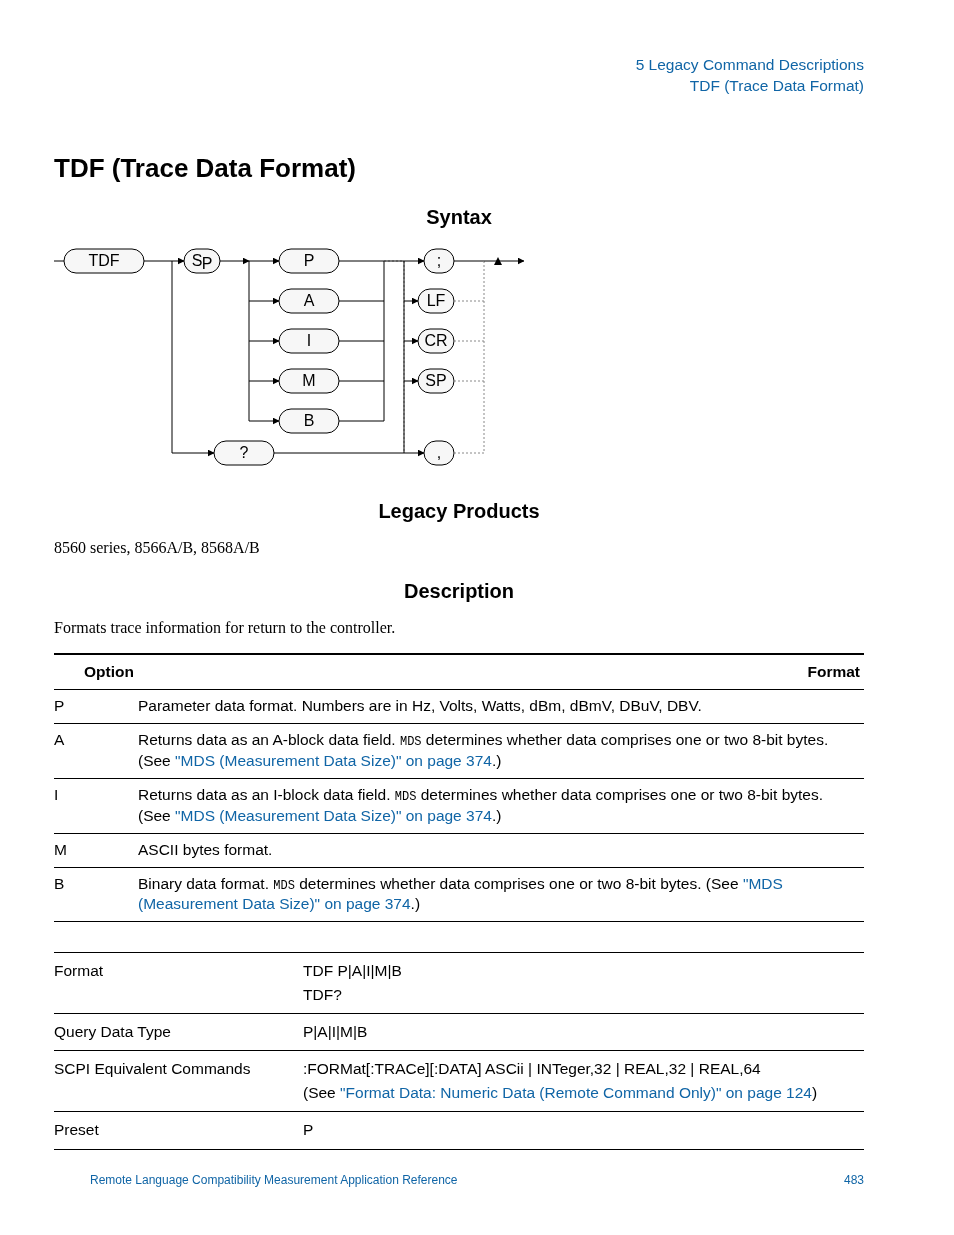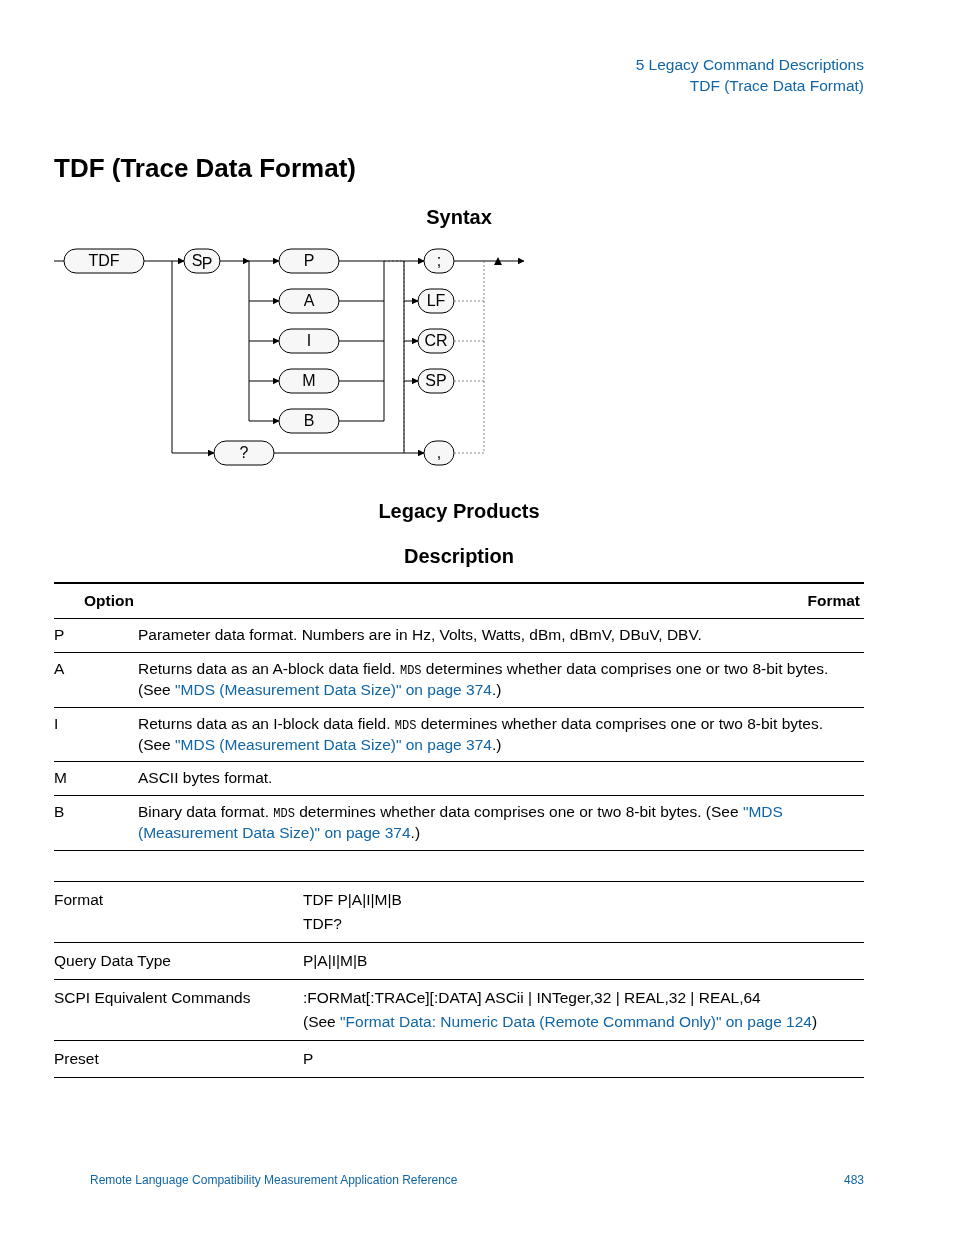--- a/index.html
+++ b/index.html
@@ -233,22 +233,24 @@
         <path class="dotted" d="M430 18 L430 210"></path>
       </g>
 
       <line class="track" x1="430" y1="18" x2="470" y2="18" marker-end="url(#ah)"></line>
 
       <polygon points="440,22 448,22 444,14" fill="#000"></polygon>
     </svg>
   </div>
 
   <h2 class="sub">Legacy Products</h2>
+  <p class="bodytext">8560 series, 8566A/B, 8568A/B</p>
 
   <h2 class="sub">Description</h2>
+  <p class="bodytext">Formats trace information for return to the controller.</p>
 
   <table class="opt">
     <thead>
       <tr>
         <th>Option</th>
         <th>Format</th>
       </tr>
     </thead>
     <tbody id="opt-body">
         <tr>

